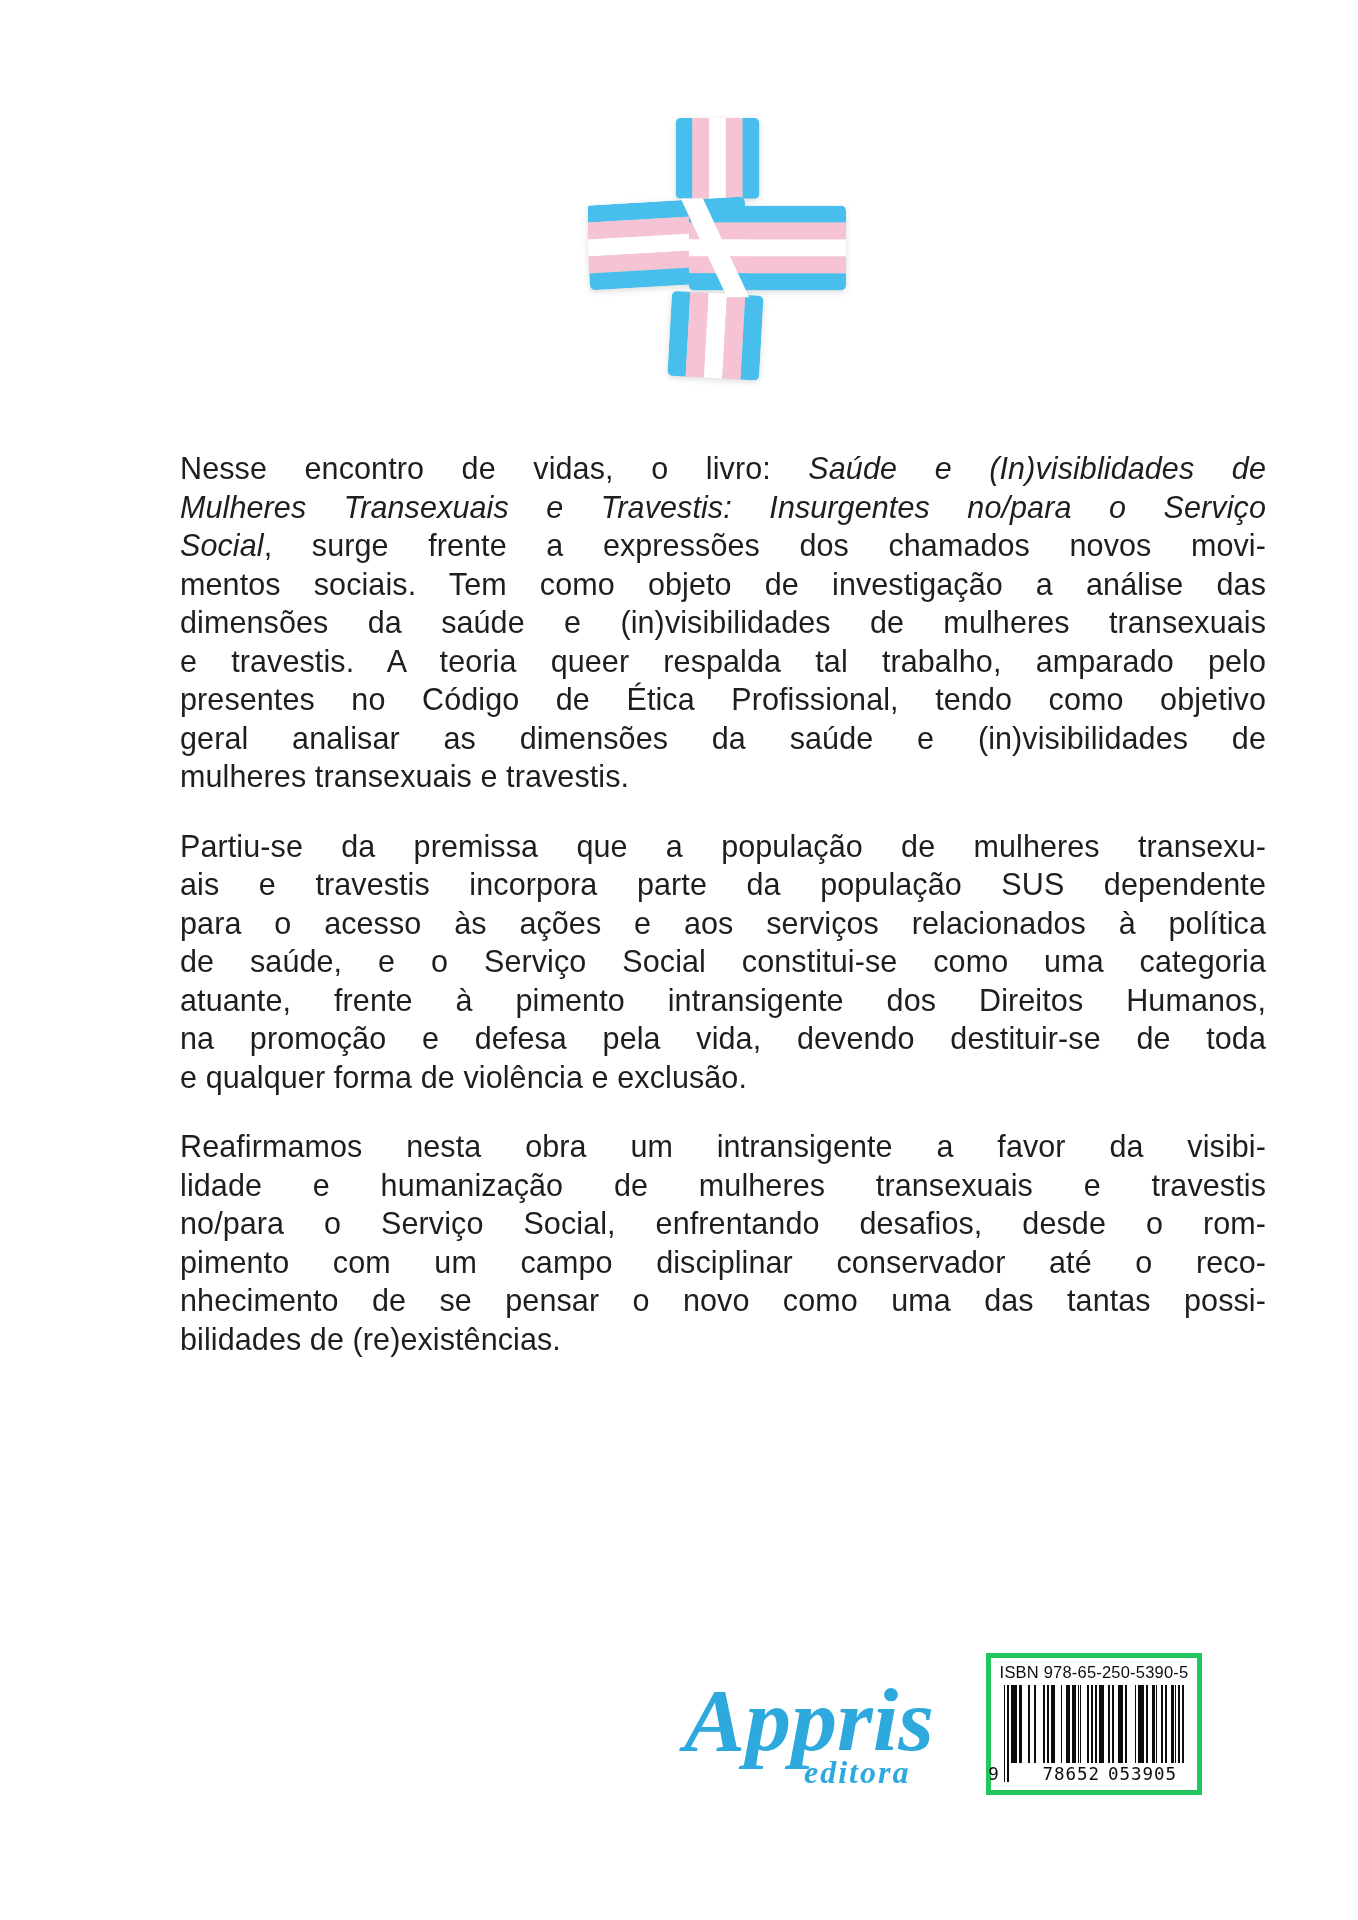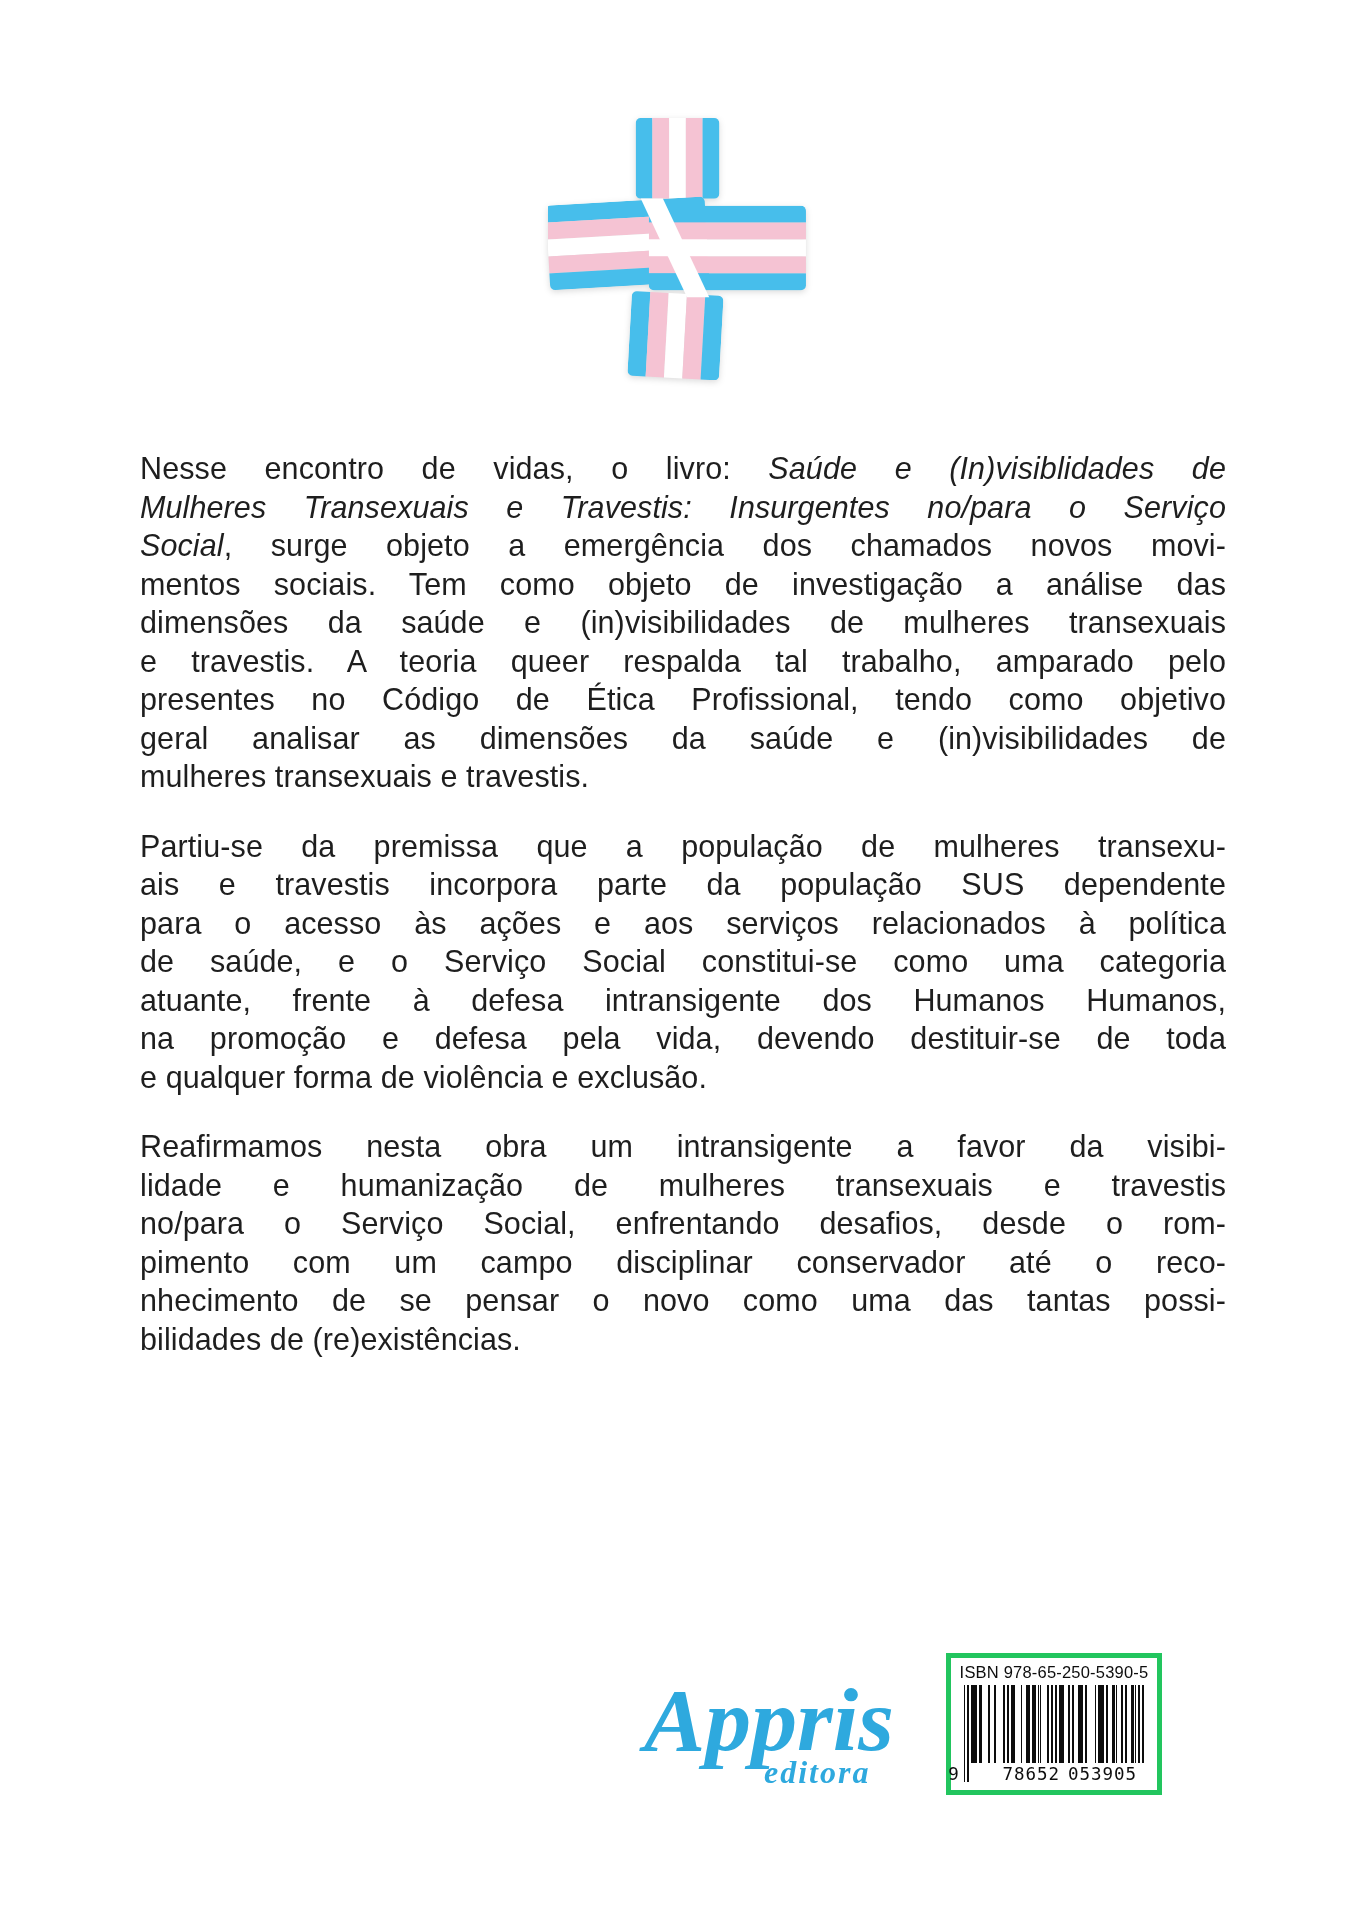--- a/index.html
+++ b/index.html
@@ -1,20 +1,20 @@
 <!DOCTYPE html>
 <html><head>
 <meta charset="utf-8">
 <style>
   html,body{margin:0;padding:0;}
   body{
     width:1358px;height:1920px;background:#ffffff;position:relative;
     font-family:"Liberation Sans",sans-serif;color:#1e1e1e;overflow:hidden;
   }
-  .page{position:absolute;inset:0;background:#fff;}
+  .page{position:absolute;inset:0;background:#fff;margin-left:40px;}
 
   
   .cross-wrap{position:absolute;left:548px;top:118px;width:262px;height:262px;}
   .cross-wrap svg{filter:drop-shadow(0 2px 3px rgba(0,0,0,.14));}
 
   
   .text-block{position:absolute;left:140px;top:449px;width:1086px;}
   .para{margin:0 0 31px 0;padding:0;}
   .line{
     font-size:30.5px;line-height:38.5px;letter-spacing:.1px;
@@ -100,34 +100,34 @@
       </g>
 
       <polygon points="92,80 114,80 160,178 138,178" fill="#ffffff"></polygon>
     </svg>
   </div>
 
   <div class="text-block" id="text-block">
       <div class="para">
         <div class="line"><span>Nesse encontro de vidas, o livro: </span><i>Saúde e (In)visiblidades de</i></div>
         <div class="line"><i>Mulheres Transexuais e Travestis: Insurgentes no/para o Serviço</i></div>
-        <div class="line"><i>Social</i><span>, surge objeto a emergência dos chamados novos movi-</span></div>
+        <div class="line"><i>Social</i><span>, surge frente a expressões dos chamados novos movi-</span></div>
         <div class="line"><span>mentos sociais. Tem como objeto de investigação a análise das</span></div>
         <div class="line"><span>dimensões da saúde e (in)visibilidades de mulheres transexuais</span></div>
         <div class="line"><span>e travestis. A teoria queer respalda tal trabalho, amparado pelo</span></div>
         <div class="line"><span>presentes no Código de Ética Profissional, tendo como objetivo</span></div>
         <div class="line"><span>geral analisar as dimensões da saúde e (in)visibilidades de</span></div>
         <div class="line last"><span>mulheres transexuais e travestis.</span></div>
       </div>
       <div class="para">
         <div class="line"><span>Partiu-se da premissa que a população de mulheres transexu-</span></div>
         <div class="line"><span>ais e travestis incorpora parte da população SUS dependente</span></div>
         <div class="line"><span>para o acesso às ações e aos serviços relacionados à política</span></div>
         <div class="line"><span>de saúde, e o Serviço Social constitui-se como uma categoria</span></div>
-        <div class="line"><span>atuante, frente à defesa intransigente dos Humanos Humanos,</span></div>
+        <div class="line"><span>atuante, frente à pimento intransigente dos Direitos Humanos,</span></div>
         <div class="line"><span>na promoção e defesa pela vida, devendo destituir-se de toda</span></div>
         <div class="line last"><span>e qualquer forma de violência e exclusão.</span></div>
       </div>
       <div class="para">
         <div class="line"><span>Reafirmamos nesta obra um intransigente a favor da visibi-</span></div>
         <div class="line"><span>lidade e humanização de mulheres transexuais e travestis</span></div>
         <div class="line"><span>no/para o Serviço Social, enfrentando desafios, desde o rom-</span></div>
         <div class="line"><span>pimento com um campo disciplinar conservador até o reco-</span></div>
         <div class="line"><span>nhecimento de se pensar o novo como uma das tantas possi-</span></div>
         <div class="line last"><span>bilidades de (re)existências.</span></div>

